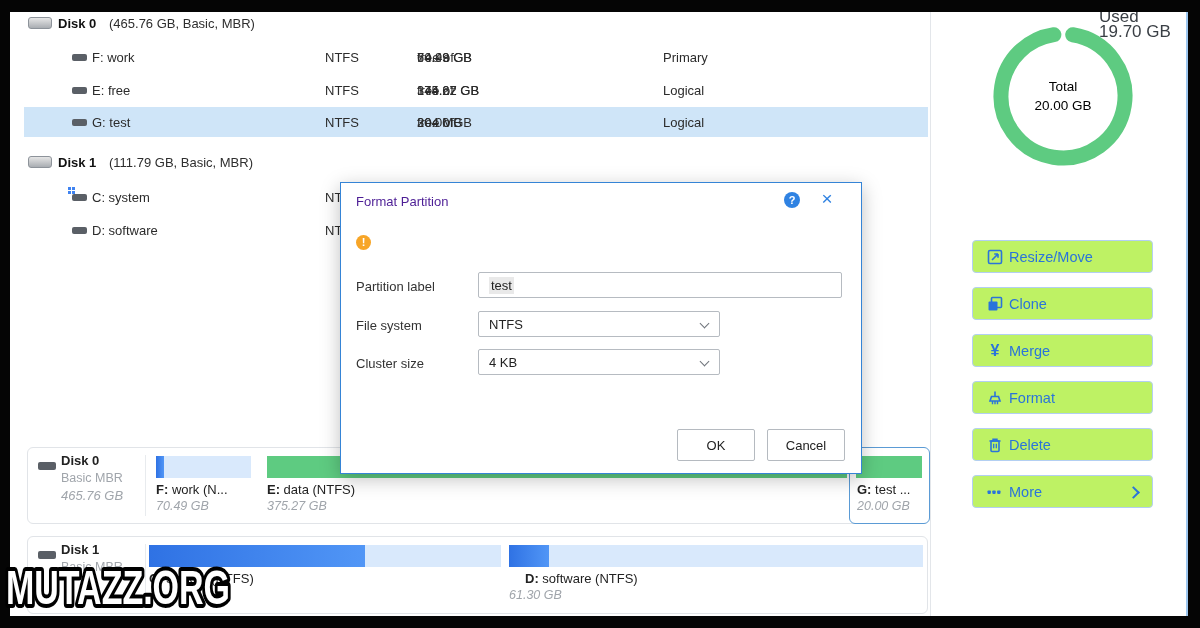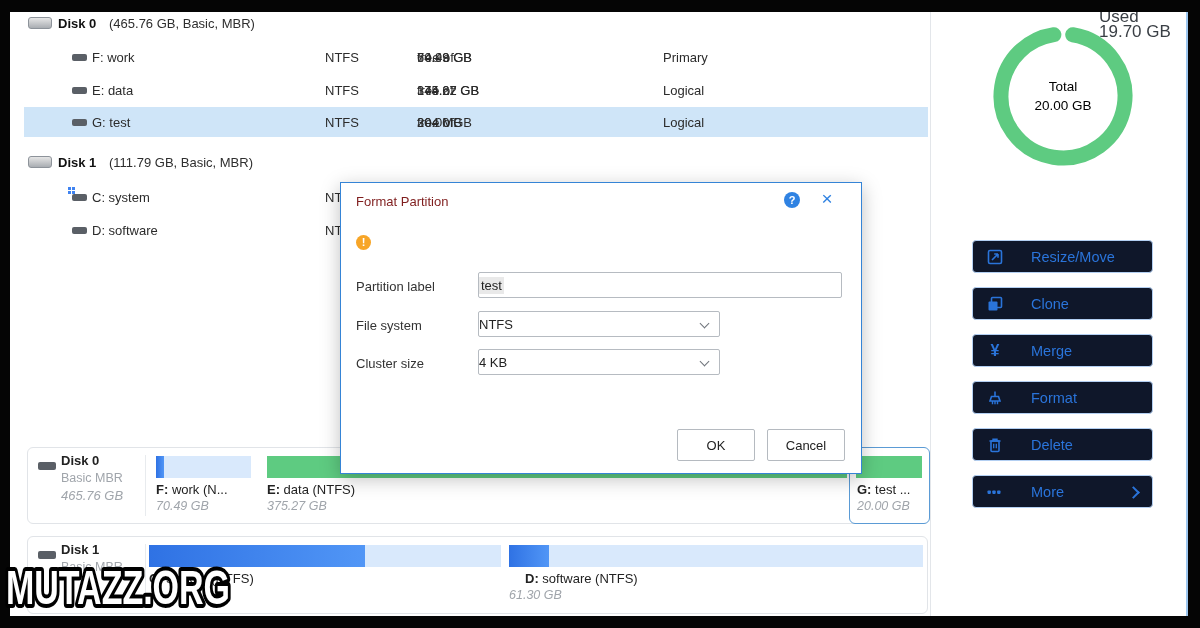--- a/index.html
+++ b/index.html
@@ -42,42 +42,42 @@
   .gcell{position:absolute;left:821px;top:-1px;width:79px;height:75px;border:1px solid #5b9bd5;border-radius:6px;background:#fff;}
   .gcell .bar{left:6px;width:66px;}
   .gcell .cl-label{left:7px;}
   .gcell .cl-size{left:7px;}
 
   
   #sidebar{position:absolute;left:920px;top:0;width:258px;height:604px;background:#fff;border-left:1px solid #e3e6ea;}
   .used-lbl{position:absolute;left:168px;top:-3px;font-size:17px;color:#3a3f45;line-height:15px;}
   .donut-center{position:absolute;left:52px;top:4px;width:160px;height:160px;display:flex;flex-direction:column;
                 align-items:center;justify-content:center;color:#000000;font-size:13.5px;line-height:19px;}
-  .abtn{position:absolute;left:41px;width:181px;height:33px;border:1px solid #b3cff2;border-radius:4px;background:#0f172a;
-        display:flex;align-items:center;gap:28px;padding-left:14px;box-sizing:border-box;cursor:pointer;
+  .abtn{position:absolute;left:41px;width:181px;height:33px;border:1px solid #b3cff2;border-radius:4px;background:#bef264;
+        display:flex;align-items:center;gap:6px;padding-left:14px;box-sizing:border-box;cursor:pointer;
         font-size:14.5px;color:#2a74da;}
   .abtn svg{flex:0 0 auto;}
   .chev{position:absolute;right:14px;top:12px;width:7px;height:7px;border-top:2px solid #2a74da;border-right:2px solid #2a74da;
         transform:rotate(45deg);}
   .yen{font-size:16px;font-weight:bold;color:#2a74da;width:16px;text-align:center;}
 
   
   #dlg{position:absolute;left:330px;top:170px;width:520px;height:290px;background:#fff;border:1px solid #3584d6;
        box-shadow:0 5px 18px rgba(0,0,0,.25);z-index:10;}
-  .dlg-title{position:absolute;left:15px;top:11px;font-size:13px;color:#7f1d1d;text-align:right;}
+  .dlg-title{position:absolute;left:15px;top:11px;font-size:13px;color:#4c1d95;text-align:right;}
   .dlg-help{position:absolute;left:443px;top:9px;width:16px;height:16px;border-radius:50%;background:#2f82e2;color:#fff;
             font-size:11px;font-weight:bold;text-align:center;line-height:16px;cursor:pointer;}
   .dlg-close{position:absolute;left:475px;top:5px;width:22px;height:22px;color:#2f82e2;font-size:19px;line-height:22px;
              text-align:center;cursor:pointer;}
   .warn-ico{position:absolute;left:15px;top:52px;width:15px;height:15px;border-radius:50%;background:#f7a527;color:#fff;
             font-size:11px;font-weight:bold;text-align:center;line-height:15px;}
   .warn-txt{position:absolute;left:37px;top:53px;font-size:13px;color:#333;}
   .f-label{position:absolute;left:15px;font-size:13px;color:#333;}
   .f-box{position:absolute;left:137px;height:26px;border:1px solid #b6bbc1;border-radius:2px;background:#fff;
-         box-sizing:border-box;font-size:13px;color:#222;display:flex;align-items:center;}
+         box-sizing:border-box;font-size:13px;color:#222;display:flex;align-items:center;padding-left:10px;}
   .f-box .selbg{background:#e9e9e9;padding:1px 2px;}
   .f-chev{position:absolute;right:11px;top:8px;width:6px;height:6px;border-right:1.6px solid #70757c;
           border-bottom:1.6px solid #70757c;transform:rotate(45deg);}
   .dlg-btn{position:absolute;top:246px;width:76px;height:30px;border:1px solid #b5bac0;border-radius:2px;background:#fff;
            font-size:13px;color:#222;display:flex;align-items:center;justify-content:center;cursor:pointer;}
 
   
   #wm{position:absolute;left:0;top:554px;z-index:30;}
 </style>
 </head>
@@ -99,21 +99,21 @@
       <span class="p-cap">
         <span class="free">64.93 GB</span>
         <span>free of</span>
         <span>70.49 GB</span>
       </span>
       <span class="p-type">Primary</span>
     </div>
 
     <div class="prow" style="top:63px;">
       <i class="pico"></i>
-      <span class="p-name">E: data</span>
+      <span class="p-name">E: free</span>
       <span class="p-fs">NTFS</span>
       <span class="p-cap">
         <span class="free">144.62 GB</span>
         <span>free of</span>
         <span>375.27 GB</span>
       </span>
       <span class="p-type">Logical</span>
     </div>
 
     <div class="prow sel" style="top:95px;">

